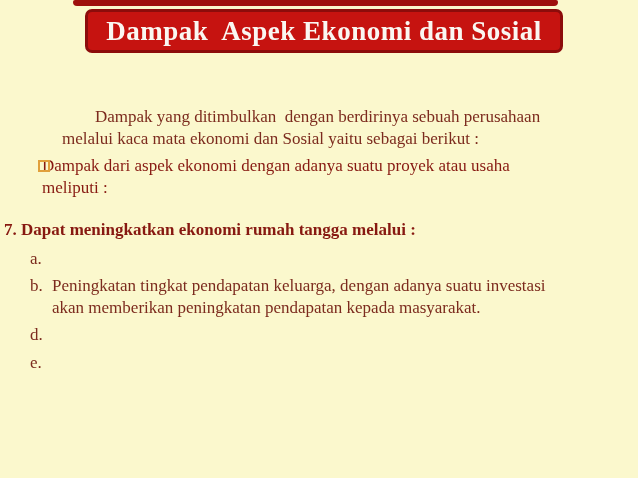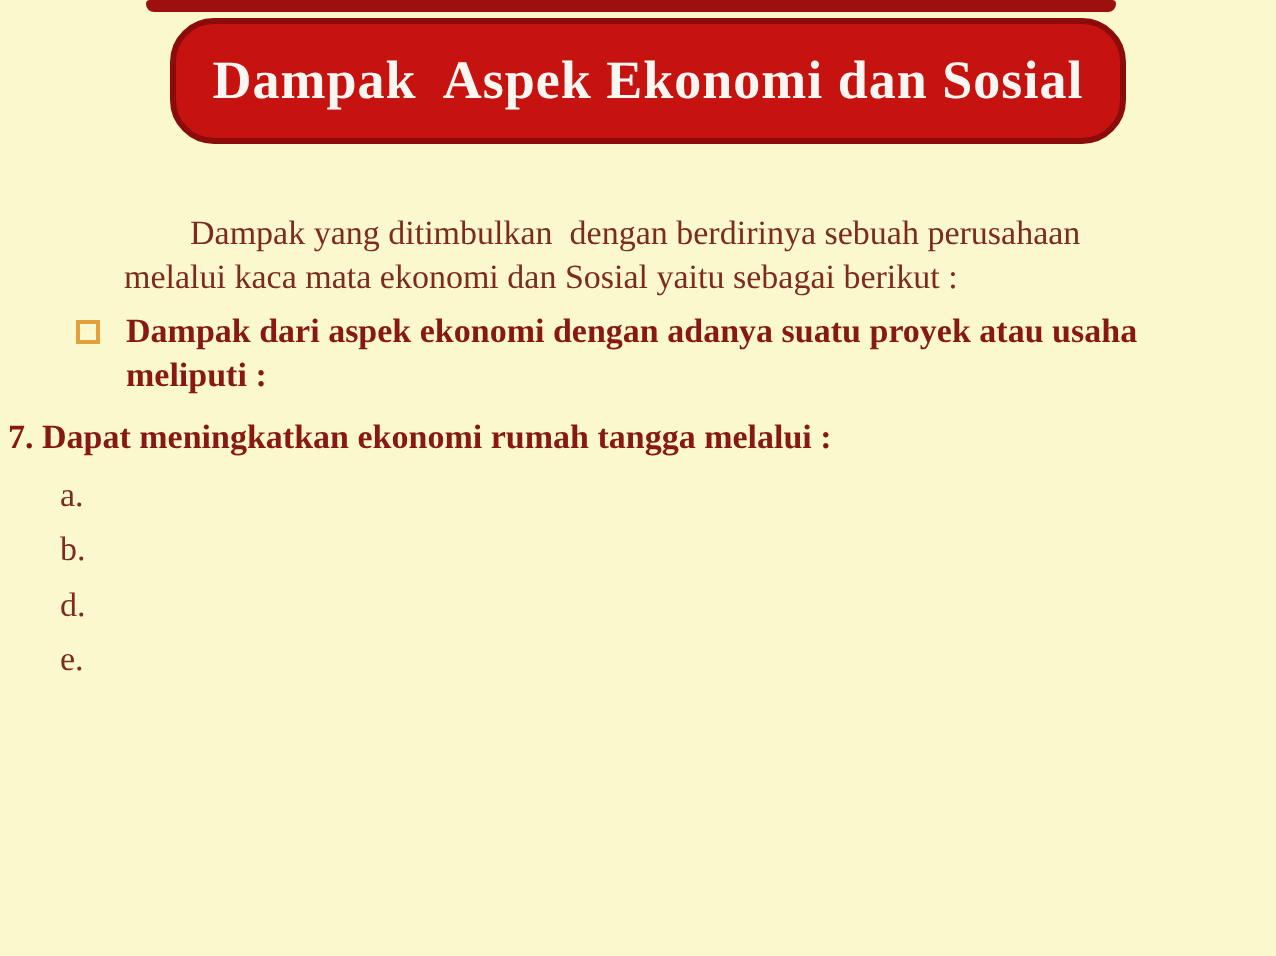--- a/index.html
+++ b/index.html
@@ -17,25 +17,25 @@
   .top-accent{
     position:absolute;
     left:73px;top:0;
     width:485px;height:6px;
     background:var(--accent-bar,#9e100d);
     border-radius:3px 3px 6px 6px;
   }
   .title-box{
     position:absolute;
     left:85px;top:9px;
-    width:478px;height:63px;
+    width:478px;height:44px;
     box-sizing:border-box;
     background:var(--title-fill,#c61310);
     border:3px solid var(--title-border,#8c0c0b);
-    border-radius:22px;
+    border-radius:7px;
     display:flex;align-items:center;justify-content:center;
   }
   .title-text{
     color:var(--title-text,#faf7f2);
     font-size:27px;
     font-weight:bold;
     white-space:pre;
     letter-spacing:0.5px;
   }
   .content{
@@ -47,24 +47,24 @@
   }
   .pre{white-space:pre-wrap;}
   .intro{
     padding-left:62px;
     padding-right:24px;
     text-indent:33px;
     margin:0 0 6px 0;
   }
   .bullet-item{
     position:relative;
-    padding-left:63px;
+    padding-left:42px;
     padding-right:24px;
-    margin:0 0 10px 0;
-    font-weight:bold;
+    margin:0 0 21px 0;
+    font-weight:normal;
     color:var(--body-bold,#871911);
   }
   .bullet-square{
     position:absolute;
     left:38px;top:5px;
     width:8px;height:8px;
     border:2px solid var(--bullet,#e1a03c);
     background:transparent;
   }
   .numbered-item{
@@ -109,20 +109,22 @@
     </div>
 
     <p class="numbered-item pre">7. Dapat meningkatkan ekonomi rumah tangga melalui :</p>
 
     <div class="lettered-item">
       <span class="letter-label">a.</span>
     </div>
 
     <div class="lettered-item">
       <span class="letter-label">b.</span>
+      <span class="letter-text pre">Peningkatan tingkat pendapatan keluarga, dengan adanya suatu investasi
+akan memberikan peningkatan pendapatan kepada masyarakat.</span>
     </div>
 
     <div class="lettered-item">
       <span class="letter-label">d.</span>
     </div>
 
     <div class="lettered-item">
       <span class="letter-label">e.</span>
     </div>
 

